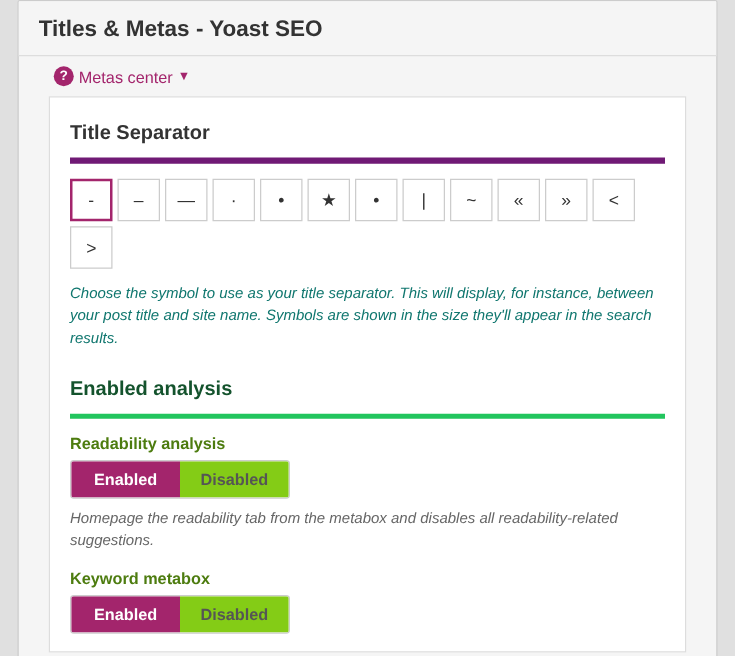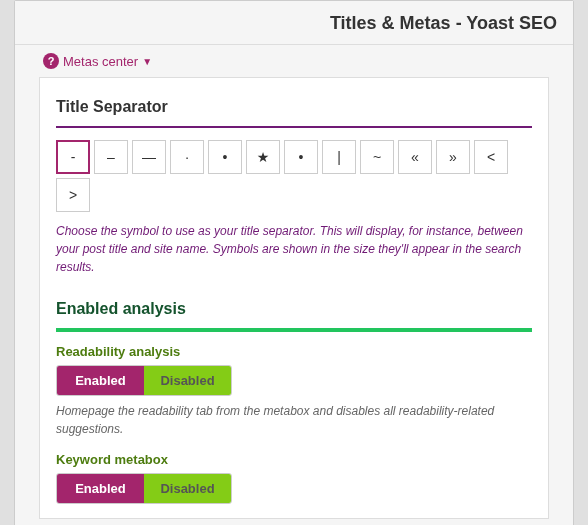--- a/index.html
+++ b/index.html
@@ -19,21 +19,20 @@
       padding: 0 0 16px 0;
       border-radius: 2px;
     }
     .page-title {
       font-size: 18px;
       font-weight: bold;
       padding: 12px 16px 10px 16px;
       color: #333;
       border-bottom: 1px solid #ddd;
       background: #f5f5f5;
-      text-align: right;
     }
     .tabs {
       display: flex;
       flex-direction: row;
       background: #f5f5f5;
       padding: 8px 12px 0 12px;
       border-bottom: 2px solid #a3256c;
       gap: 4px;
     }
     .tab {
@@ -79,21 +78,21 @@
       padding: 8px 16px 0 16px;
       background: #fff;
       border: 1px solid #ddd;
       margin: 0 12px;
     }
     .section-title {
       font-size: 16px;
       font-weight: bold;
       color: #333;
       padding: 12px 0 10px 0;
-      border-bottom: 2px solid #701a75;
+      border-bottom: 5px solid #701a75;
       margin-bottom: 12px;
     }
     .separator-row {
       display: flex;
       flex-direction: row;
       gap: 4px;
       flex-wrap: wrap;
       margin-bottom: 10px;
     }
     .sep-btn {
@@ -106,21 +105,21 @@
       justify-content: center;
       font-size: 14px;
       cursor: pointer;
       color: #333;
     }
     .sep-btn.selected {
       border: 2px solid #a3256c;
     }
     .sep-description {
       font-size: 12px;
-      color: #701a75;
+      color: #0f766e;
       line-height: 1.5;
       margin-bottom: 14px;
       font-style: italic;
     }
     .section-title2 {
       font-size: 16px;
       font-weight: bold;
       color: #14532d;
       padding: 10px 0 10px 0;
       border-bottom: 4px solid #22c55e;

